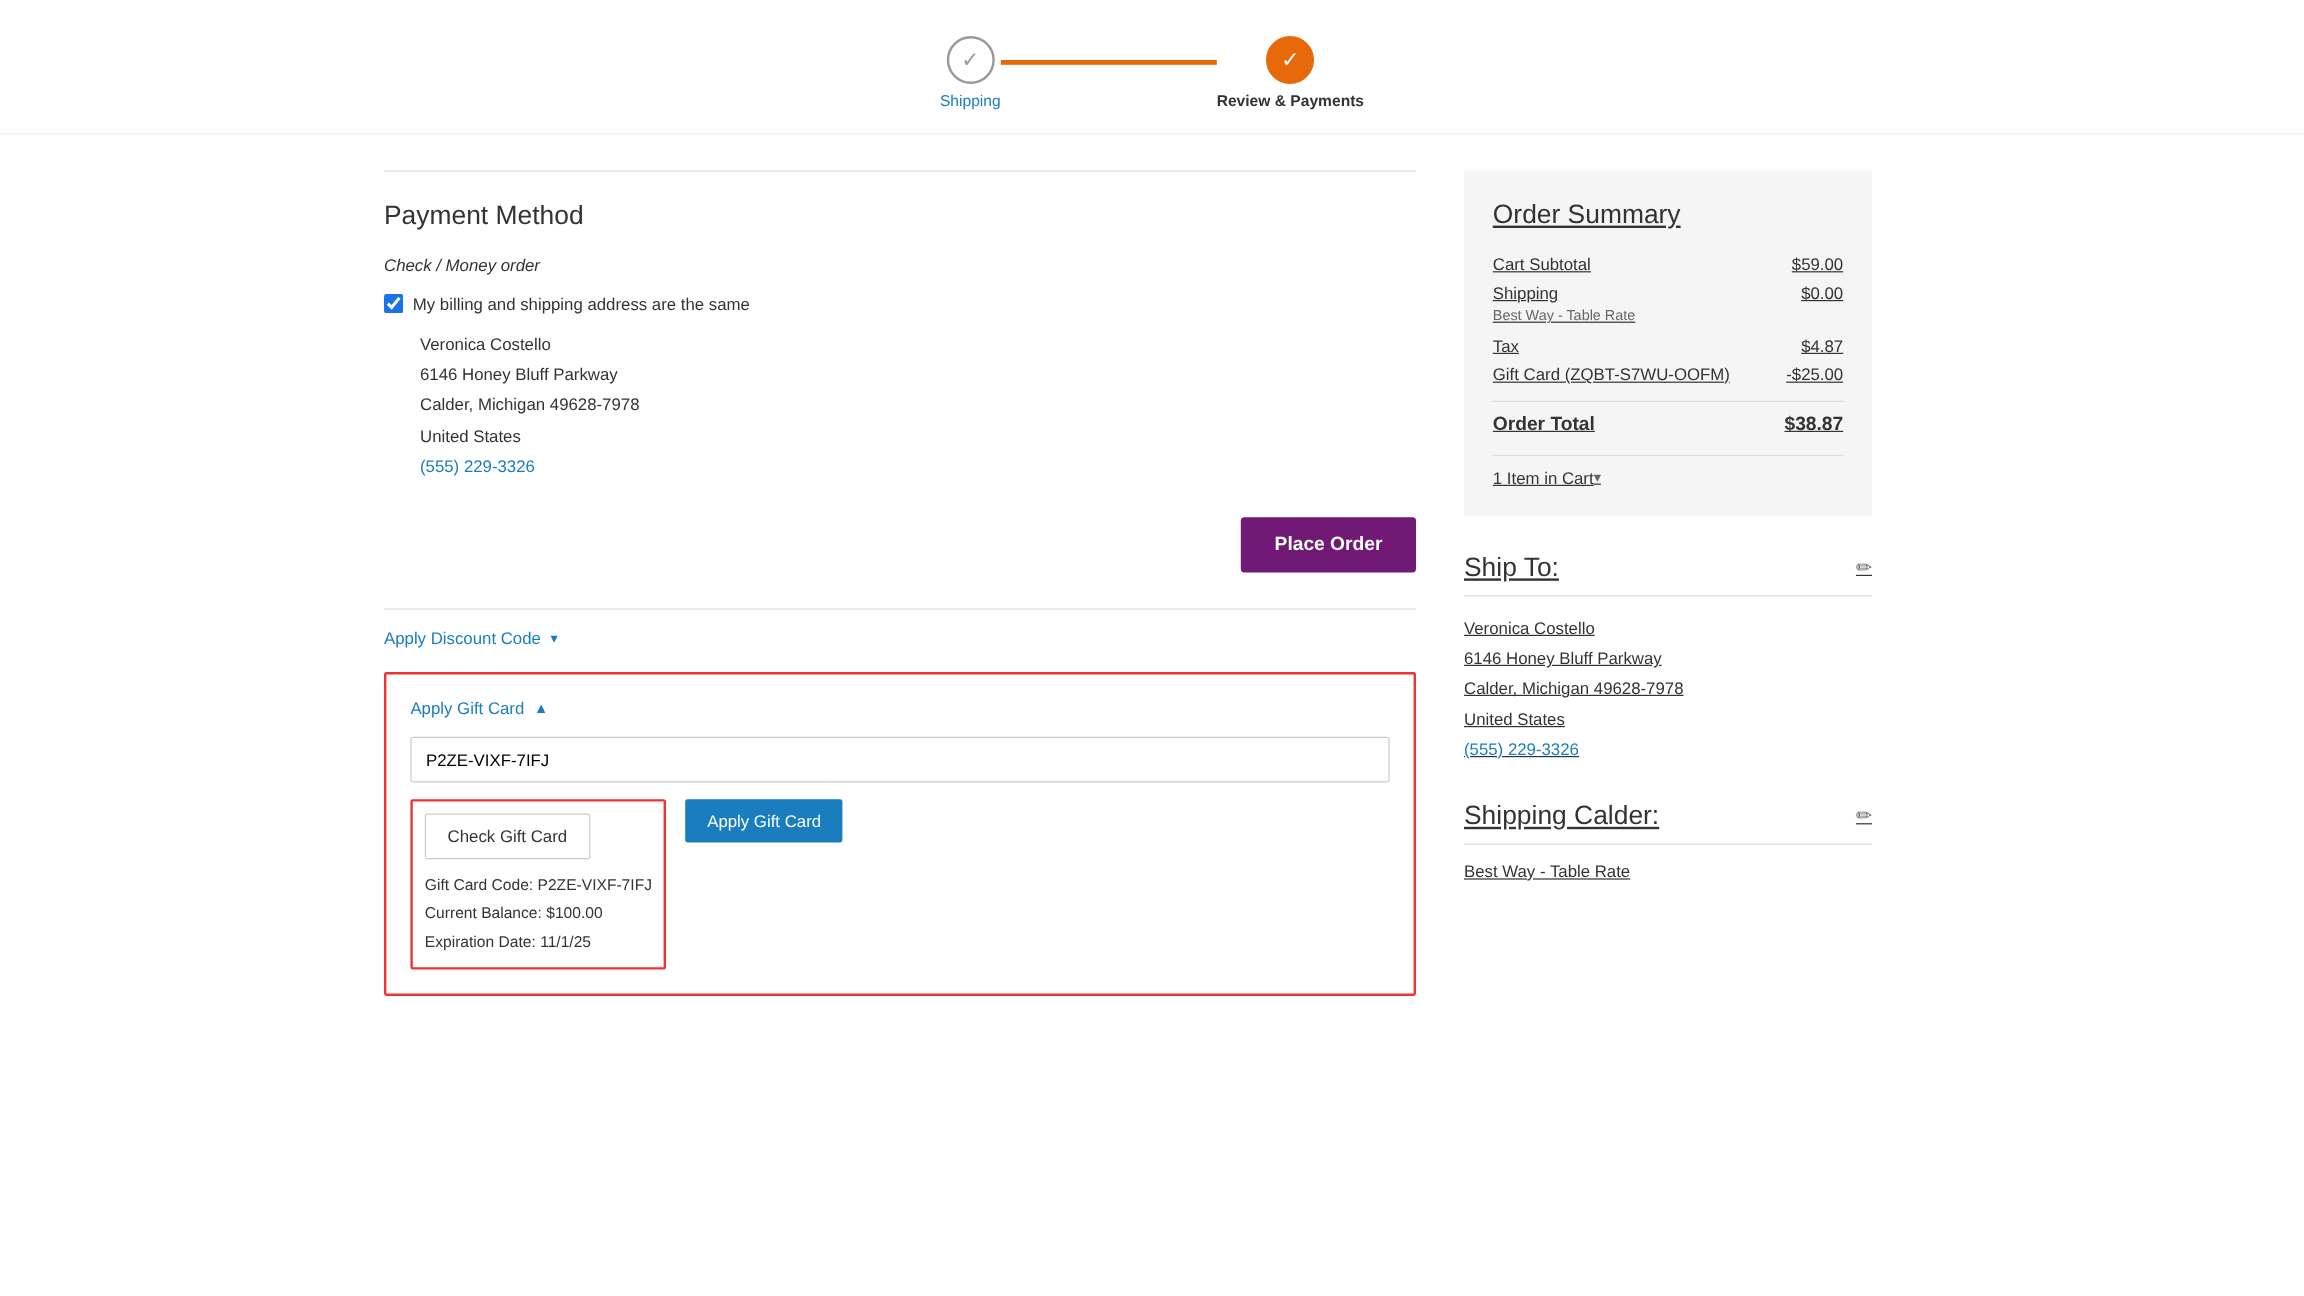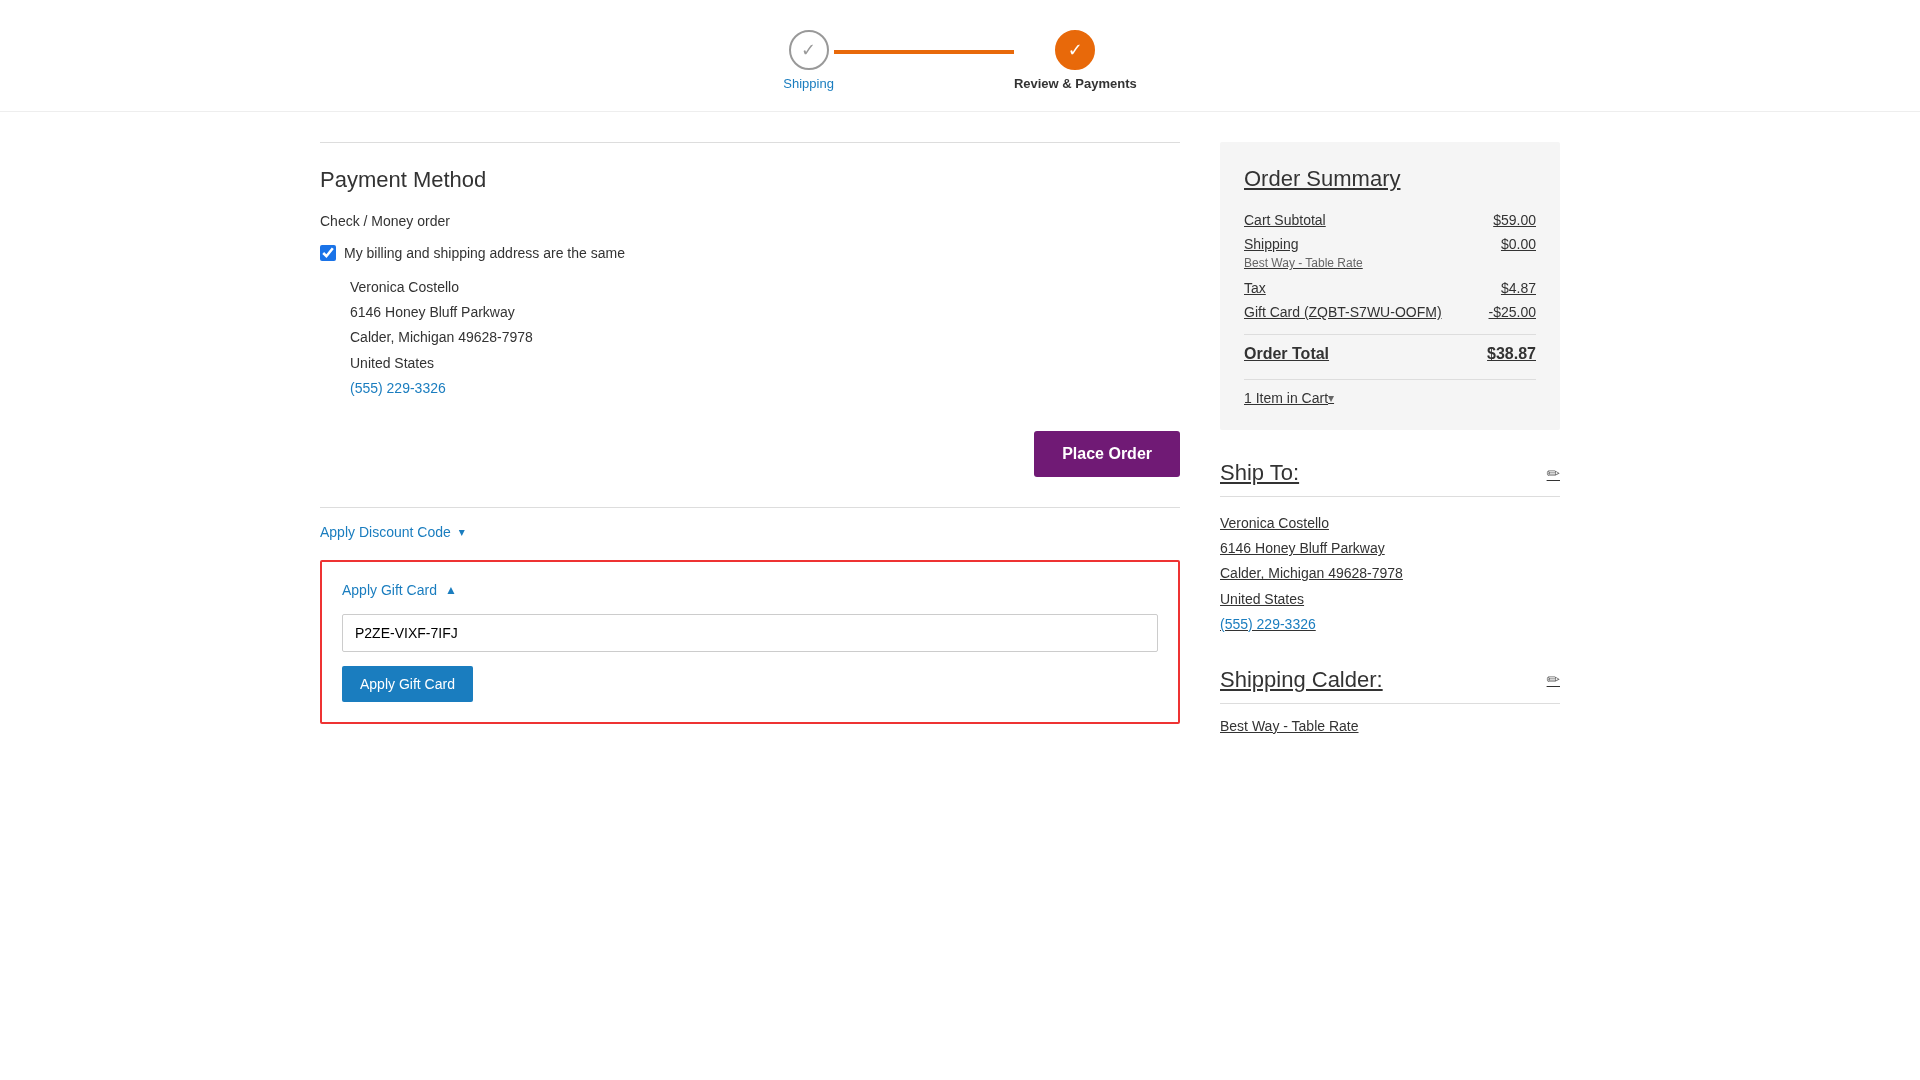--- a/index.html
+++ b/index.html
@@ -90,20 +90,21 @@
       font-size: 22px;
       font-weight: 400;
       color: #333;
       margin-bottom: 20px;
     }
 
     .payment-type {
       font-size: 14px;
       color: #333;
       margin-bottom: 16px;
+      font-style: italic;
     }
 
     .billing-checkbox-row {
       display: flex;
       align-items: center;
       gap: 8px;
       margin-bottom: 14px;
     }
 
     .billing-checkbox {
@@ -430,20 +431,37 @@
 
       <div class="gift-card-toggle">
         <span>Apply Gift Card</span>
         <span class="chevron-up">▲</span>
       </div>
 
 
       <input type="text" class="gift-card-input" value="P2ZE-VIXF-7IFJ" style="">
 
       <div class="gift-card-buttons">
+        <div class="check-gift-card-wrapper">
+          <button class="check-gift-card-btn">Check Gift Card</button>
+          <div class="gift-card-info">
+            <div>
+              <span>Gift Card Code:</span>
+              <span>P2ZE-VIXF-7IFJ</span>
+            </div>
+            <div>
+              <span>Current Balance:</span>
+              <span>$100.00</span>
+            </div>
+            <div>
+              <span>Expiration Date:</span>
+              <span>11/1/25</span>
+            </div>
+          </div>
+        </div>
 
         <button class="apply-gift-card-btn">Apply Gift Card</button>
       </div>
 
     </div>
 
   </div>
 
   <div class="right-section">
 

